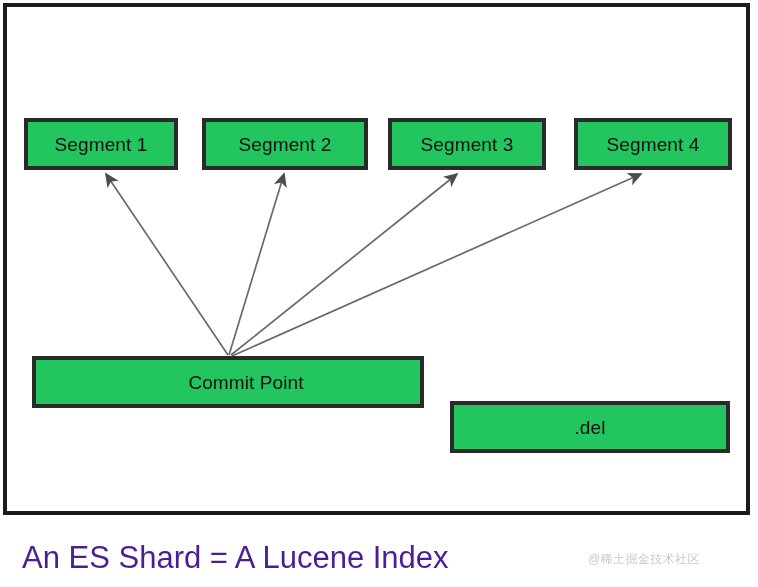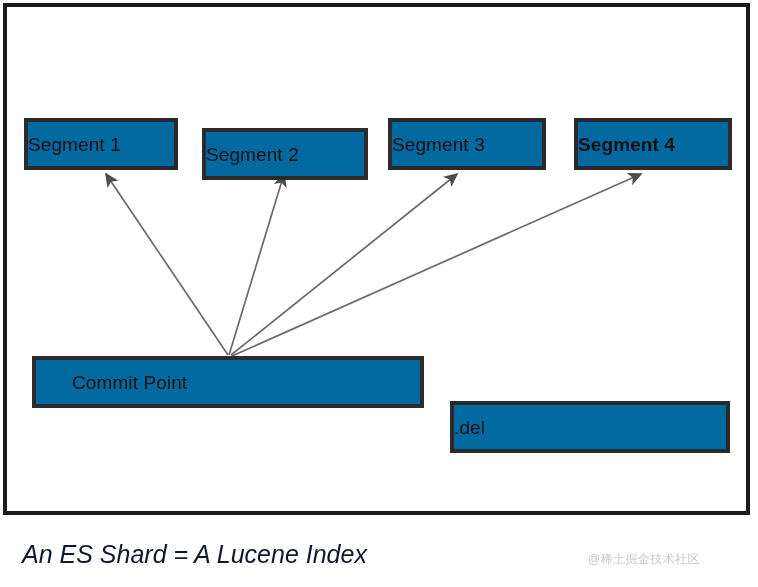--- a/index.html
+++ b/index.html
@@ -32,65 +32,64 @@
     height: 512px;
     box-sizing: border-box;
     border: 4px solid #1b1b1b;
     background: #ffffff;
   }
 
   
   .node-box {
     position: absolute;
     box-sizing: border-box;
-    background: #0369a1;
+    background: #22c55e;
     border: 4px solid #2a2a2a;
     display: flex;
     align-items: center;
-    justify-content: flex-start;
+    justify-content: center;
     z-index: 3;
   }
   .node-box .node-label {
     font-size: 19px;
     line-height: 1;
     letter-spacing: 0.1px;
     color: #111111;
     white-space: nowrap;
   }
 
   
   .seg-1 { left: 24px;  top: 118px; width: 154px; height: 52px; }
-  .seg-2 { left: 202px; top: 128px; width: 166px; height: 52px; }
+  .seg-2 { left: 202px; top: 118px; width: 166px; height: 52px; }
   .seg-3 { left: 388px; top: 118px; width: 158px; height: 52px; }
-  .seg-4 { left: 574px; top: 118px; width: 158px; height: 52px; font-weight: bold; }
+  .seg-4 { left: 574px; top: 118px; width: 158px; height: 52px; }
 
   
   .commit-box { left: 32px;  top: 356px; width: 392px; height: 52px; padding-left: 36px; }
   .del-box    { left: 450px; top: 356px; width: 280px; height: 52px; margin-top: 45px; }
 
   
   .arrows {
     position: absolute;
     left: 0; top: 0;
     width: 758px;
     height: 587px;
     z-index: 2;
     pointer-events: none;
   }
 
   
   .caption {
     position: absolute;
     left: 22px;
     top: 542px;
-    font-size: 25px;
+    font-size: 31px;
     line-height: 1;
-    color: #0f172a;
+    color: #4c1d95;
     white-space: nowrap;
-    font-style: italic;
   }
 
   .watermark {
     position: absolute;
     left: 588px;
     top: 553px;
     font-size: 12px;
     line-height: 1;
     color: #c9c9c9;
     white-space: nowrap;

